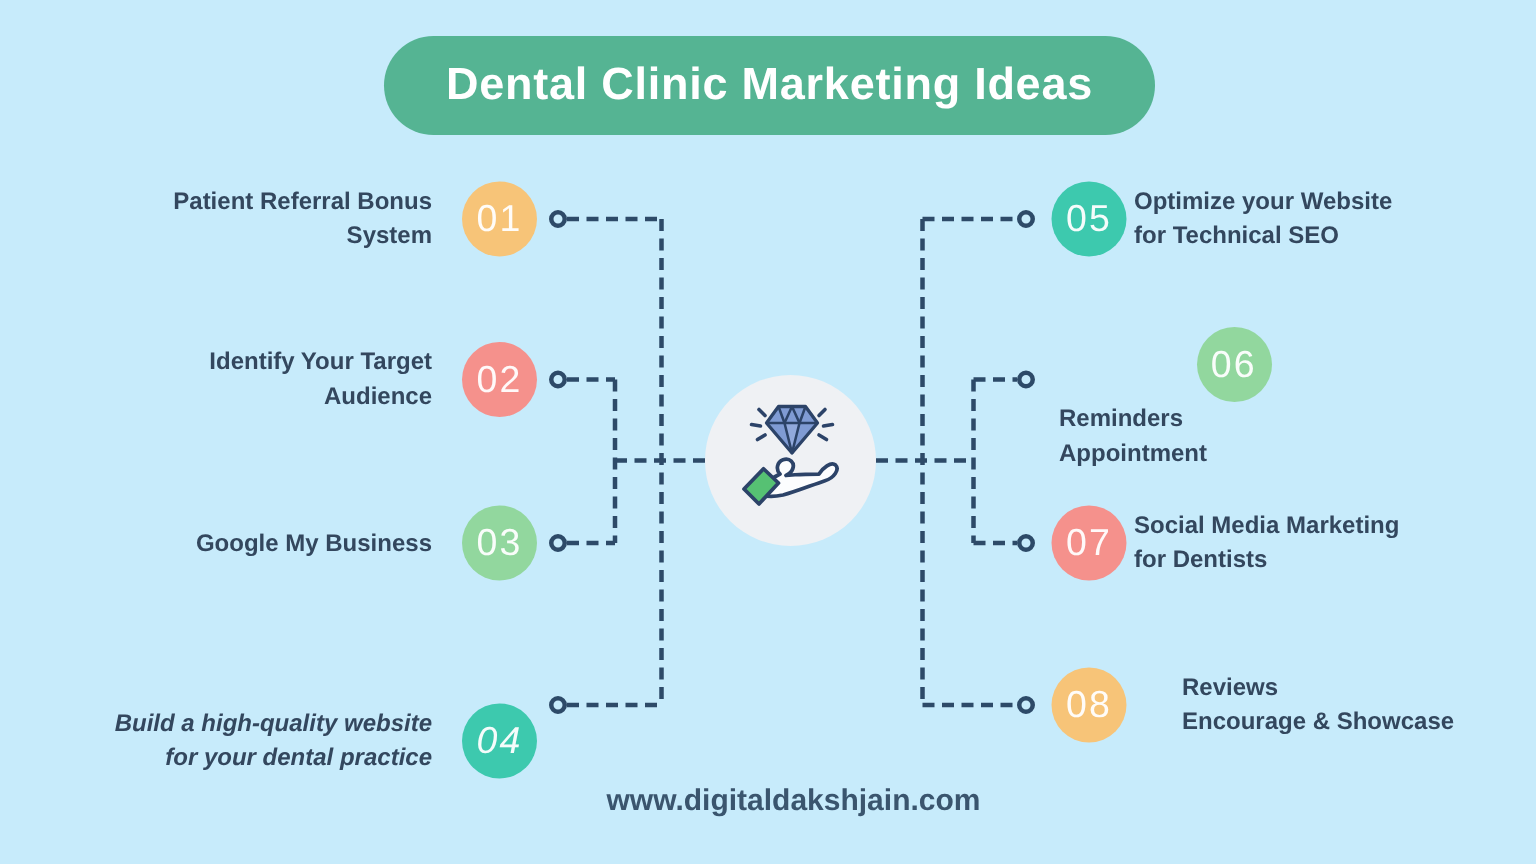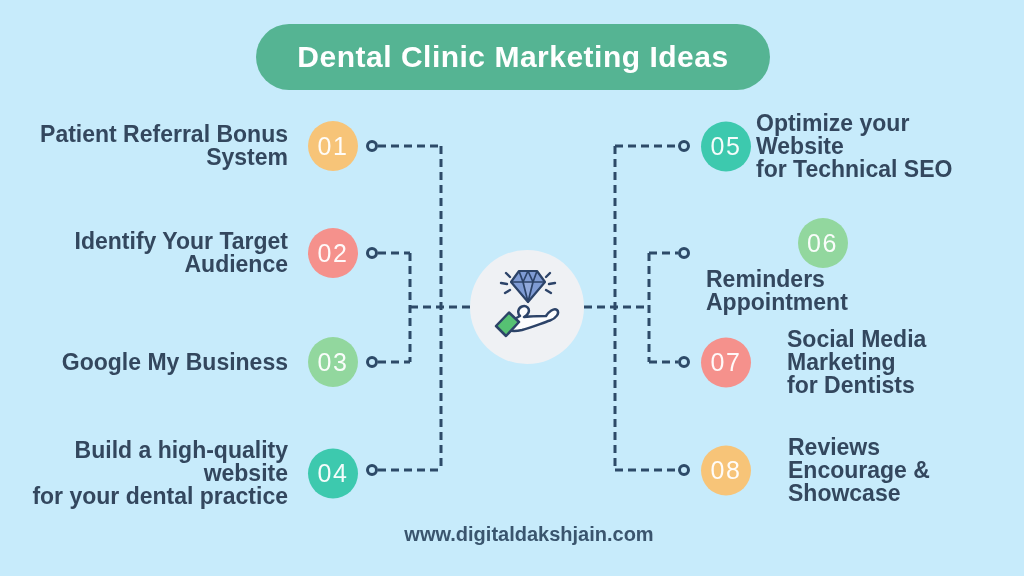--- a/index.html
+++ b/index.html
@@ -36,44 +36,44 @@
     pointer-events:none;
   }
 
   
   .item {
     position:absolute;
     display:flex; align-items:center;
     transform:translateY(-50%);
   }
   .item-text {
-    font-size:23px;
+    font-size:16px;
     font-weight:700;
     line-height:23px;
     color:#33475e;
   }
   .left-item .item-text { width:260px; text-align:right; margin-right:20px; }
   .right-item .item-text { width:238px; text-align:left; margin-left:5px; }
   .num-circle {
     flex:none;
     width:50px; height:50px;
     border-radius:50%;
     display:flex; align-items:center; justify-content:center;
     color:rgba(255,255,255,0.95);
     font-size:25px;
     font-weight:400;
     letter-spacing:1.5px;
   }
   .i1 { top:146px; left:28px; }
   .i2 { top:253px; left:28px; }
   .i3 { top:362px; left:28px; }
-  .i4 { top:473px; left:28px; }
+  .i4 { top:494px; left:28px;font-style:italic; }
   .i5 { top:146px; left:701px;justify-content:space-between; }
   .i6 { top:266px; left:701px;flex-direction:column; }
-  .i7 { top:362px; left:701px;gap:31px; }
+  .i7 { top:362px; left:701px; }
   .i8 { top:470px; left:701px;gap:32px; }
 
   
   .center-badge {
     position:absolute;
     left:470px; top:250px;
     width:114px; height:114px;
     border-radius:50%;
     background:#eff1f4;
     display:flex; align-items:center; justify-content:center;

